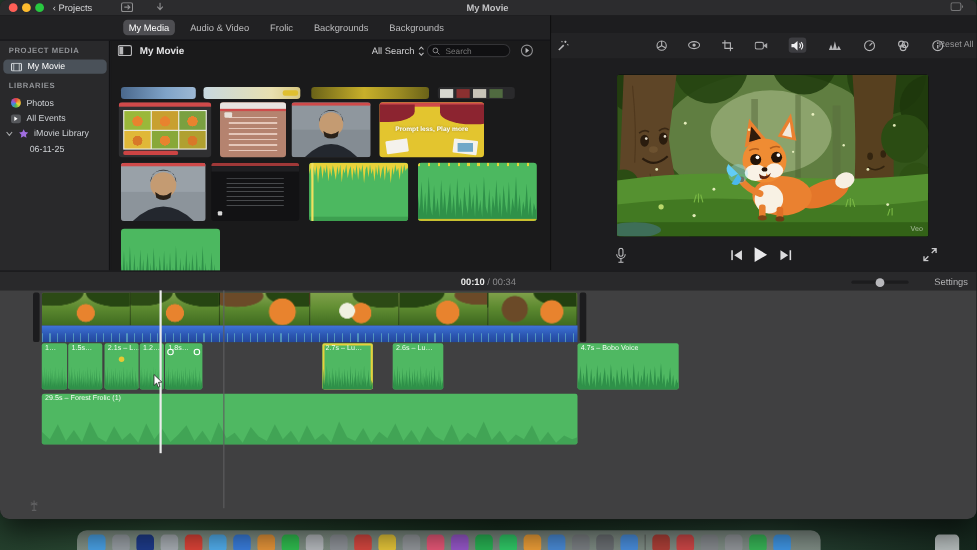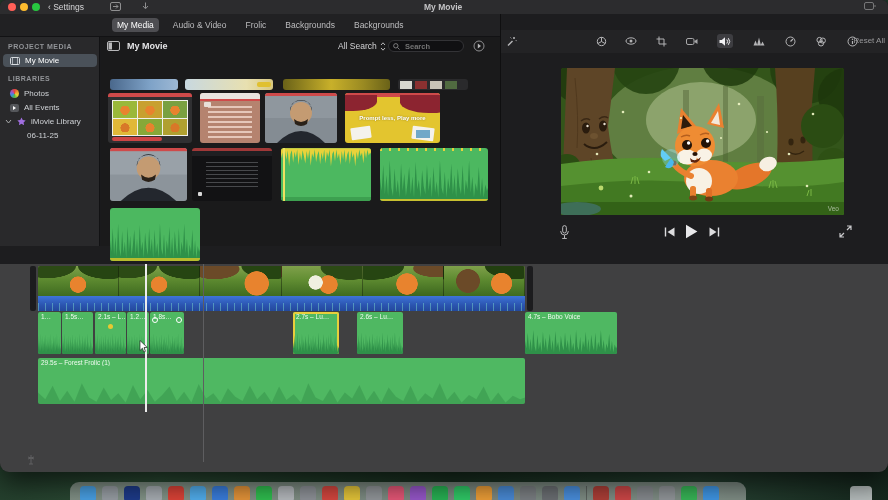--- a/index.html
+++ b/index.html
@@ -32,21 +32,21 @@
   .pinwheel{width:9px;height:9px;border-radius:50%;flex:none;
     background:conic-gradient(#e84040,#e89a30,#e8d23a,#50b84a,#3a8ce0,#9858cc,#e84040);}
   .eventsq{width:9px;height:8px;border-radius:2px;background:#55575b;position:relative;flex:none;}
   .eventsq i{position:absolute;left:3px;top:2px;border-left:3px solid #fff;border-top:2px solid transparent;border-bottom:2px solid transparent;}
 
   .browser{position:absolute;left:101px;top:23px;width:399px;height:209px;background:#1a1a1b;}
   .bhead{position:absolute;left:0;top:0;width:399px;height:17px;}
   .btitle{position:absolute;left:26px;top:4px;font-size:9px;color:#e4e4e6;font-weight:bold;}
   .allclips{position:absolute;left:237px;top:4px;font-size:8.5px;color:#d2d2d4;display:flex;gap:3px;align-items:center;}
   .search{position:absolute;left:287px;top:3px;width:76px;height:12px;background:#101012;border:1px solid #333336;border-radius:6px;display:flex;align-items:center;padding:0 4px;gap:3px;}
-  .search input{flex:1;min-width:0;background:transparent;border:none;outline:none;font-size:7.5px;color:#bbb;font-family:inherit;font-weight:bold;}
+  .search input{flex:1;min-width:0;background:transparent;border:none;outline:none;font-size:7.5px;color:#bbb;font-family:inherit;}
   .nextbtn{position:absolute;left:372px;top:3px;}
 
   .thumb{position:absolute;border-radius:3px;overflow:hidden;background:#303032;}
   .redtop{position:absolute;left:0;top:0;width:100%;height:4px;background:#cf4a4a;}
   .wfsvg{position:absolute;left:0;bottom:0;width:100%;}
 
   
   .rightcol{position:absolute;left:500px;top:14px;width:388px;height:232px;background:#1d1d1f;border-left:1px solid #0f0f10;}
   .adjrow{position:absolute;left:0;top:0;width:388px;height:23px;background:#232325;margin-top:16px;}
   .icobtn{position:absolute;top:4px;width:16px;height:14px;display:flex;align-items:center;justify-content:center;border-radius:3px;}
@@ -167,21 +167,21 @@
     <div class="dk" style="background:#4098e8"></div>
   </div>
   <div class="trash"></div>
 
   <div class="window">
 
     <div class="titlebar">
       <span class="tl" style="left:8px;background:#ff5f57"></span>
       <span class="tl" style="left:20px;background:#febc2e"></span>
       <span class="tl" style="left:32px;background:#28c840"></span>
-      <span class="backbtn">‹ <span>Settings</span></span>
+      <span class="backbtn">‹ <span>Projects</span></span>
       <span class="tbicon" style="left:110px">
         <svg width="11" height="9" viewBox="0 0 11 9">
             <rect x="0.5" y="0.5" width="10" height="8" rx="1.5" fill="none" stroke="#b0b0b2"></rect>
             <path d="M3,4.5 H8 M6,2.5 L8,4.5 6,6.5" stroke="#b0b0b2" fill="none"></path>
           </svg>
       </span>
       <span class="tbicon" style="left:141px">
         <svg width="9" height="9" viewBox="0 0 9 9">
             <path d="M4.5,0.5 V6 M2,4 L4.5,6.8 7,4" stroke="#b0b0b2" fill="none"></path>
           </svg>
@@ -533,20 +533,30 @@
             </svg>
         </span>
         <span class="abs" style="left:338px;top:5px">
           <svg width="13" height="13" viewBox="0 0 13 13">
               <path d="M8,1 H12 V5 M12,1 L8,5 M5,12 H1 V8 M1,12 L5,8" fill="none" stroke="#c8c8ca" stroke-width="1.2"></path>
             </svg>
         </span>
       </div>
     </div>
 
+    <div class="tcstrip">
+      <div class="tctext">
+        <span class="tccur">00:10</span>
+        <span class="tctot"> <span>/</span> <span>00:34</span></span>
+      </div>
+      <span class="slider" style="right:62px;top:8px;width:52px;background:#1c1c1e">
+        <span class="knob" style="left:22px;background:#b8b8bc"></span>
+      </span>
+      <span class="settings">Settings</span>
+    </div>
 
     <div class="timeline">
       <span class="bracket" style="left:30px"></span>
       <span class="bracket" style="left:527px"></span>
 
       <div class="film">
         <div class="frame"></div>
         <div class="frame"></div>
         <div class="frame"></div>
         <div class="frame"></div>

